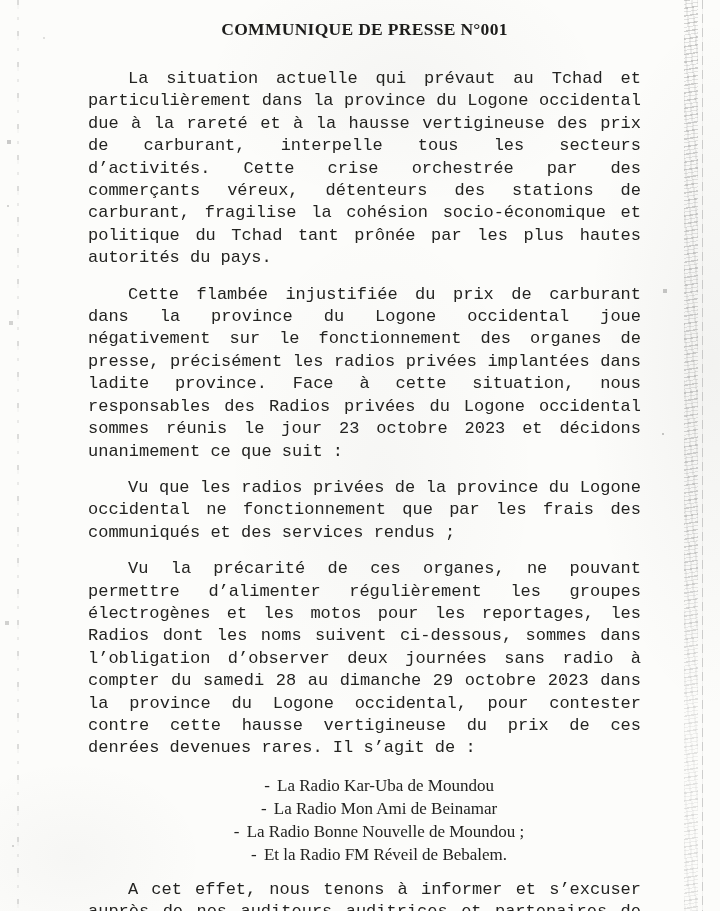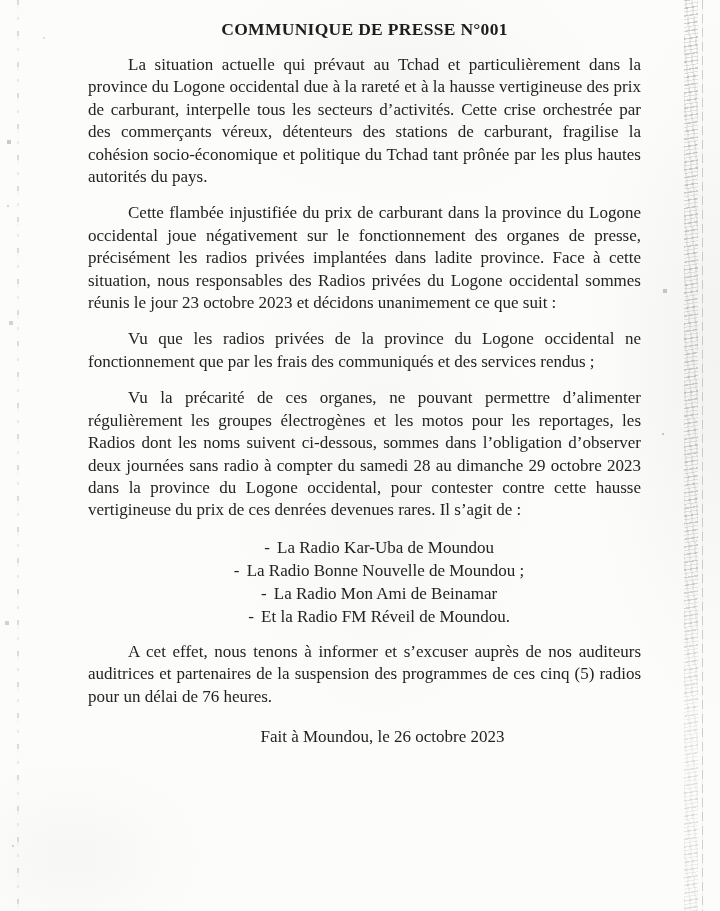--- a/index.html
+++ b/index.html
@@ -88,36 +88,37 @@
       664px 290px 0 1px rgba(100,100,100,0.35),
       662px 433px 0 0 rgba(100,100,100,0.35);
   }
   .content {
     position: absolute;
     left: 88px;
     top: 18px;
     width: 553px;
   }
   .title {
-    margin: 0 0 14px 0;
+    margin: 0 0 28px 0;
     text-align: center;
     font-size: 17.5px;
     line-height: 22px;
     font-weight: bold;
     letter-spacing: 0.3px;
     color: #1d1d1b;
   }
   .para {
     margin: 0 0 14px 0;
     font-size: 17px;
     line-height: 22.4px;
     text-align: justify;
     text-align-last: left;
     text-indent: 40px;
     color: #232321;
+    font-family: Liberation Mono, monospace;
   }
   .radio-list {
     list-style: none;
     margin: 1px 0 13px 0;
     padding: 0 0 0 22px;
   }
   .radio-list li {
     font-size: 17px;
     line-height: 23px;
     color: #232321;
@@ -161,23 +162,23 @@
     <p class="para">La situation actuelle qui prévaut au Tchad et particulièrement dans la province du Logone occidental due à la rareté et à la hausse vertigineuse des prix de carburant, interpelle tous les secteurs d’activités. Cette crise orchestrée par des commerçants véreux, détenteurs des stations de carburant, fragilise la cohésion socio-économique et politique du Tchad tant prônée par les plus hautes autorités du pays.</p>
 
     <p class="para">Cette flambée injustifiée du prix de carburant dans la province du Logone occidental joue négativement sur le fonctionnement des organes de presse, précisément les radios privées implantées dans ladite province. Face à cette situation, nous responsables des Radios privées du Logone occidental sommes réunis le jour 23 octobre 2023 et décidons unanimement ce que suit :</p>
 
     <p class="para">Vu que les radios privées de la province du Logone occidental ne fonctionnement que par les frais des communiqués et des services rendus ;</p>
 
     <p class="para">Vu la précarité de ces organes, ne pouvant permettre d’alimenter régulièrement les groupes électrogènes et les motos pour les reportages, les Radios dont les noms suivent ci-dessous, sommes dans l’obligation d’observer deux journées sans radio à compter du samedi 28 au dimanche 29 octobre 2023 dans la province du Logone occidental, pour contester contre cette hausse vertigineuse du prix de ces denrées devenues rares. Il s’agit de :</p>
 
     <ul class="radio-list">
       <li><span class="marker">-</span><span>La Radio Kar-Uba de Moundou</span></li>
+      <li><span class="marker">-</span><span>La Radio Mon Ami de Beinamar</span></li>
       <li><span class="marker">-</span><span>La Radio Bonne Nouvelle de Moundou ;</span></li>
-      <li><span class="marker">-</span><span>La Radio Mon Ami de Beinamar</span></li>
-      <li><span class="marker">-</span><span>Et la Radio FM Réveil de Moundou.</span></li>
+      <li><span class="marker">-</span><span>Et la Radio FM Réveil de Bebalem.</span></li>
     </ul>
 
     <p class="para">A cet effet, nous tenons à informer  et s’excuser auprès de nos auditeurs auditrices et partenaires de la suspension des  programmes de ces cinq (5) radios pour un délai de  76 heures.</p>
 
 
     <div class="closing">
       <p class="dateline">Fait à Moundou, le 26 octobre 2023</p>
     </div>
 
   </div>

